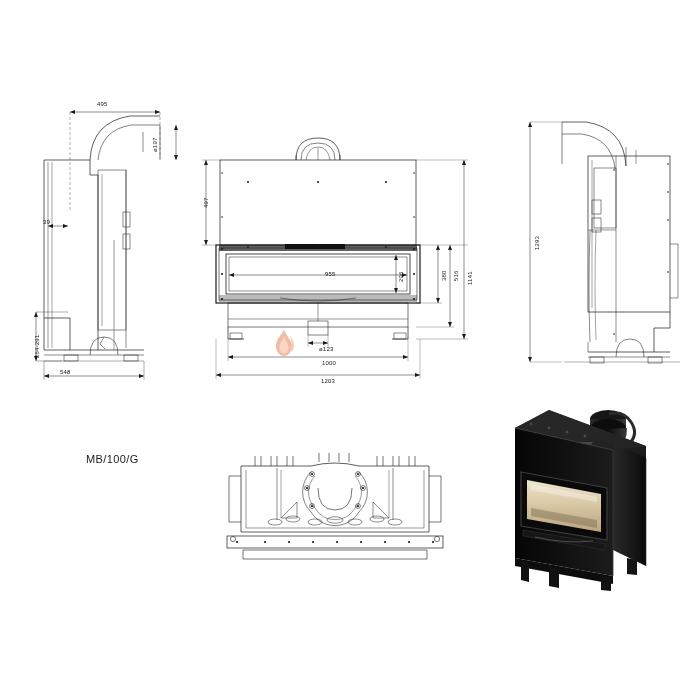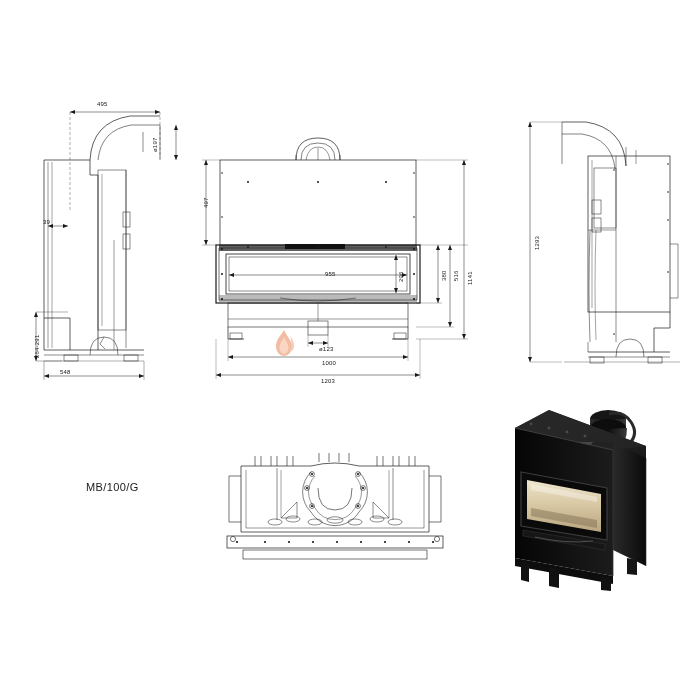--- a/index.html
+++ b/index.html
@@ -19,21 +19,20 @@
     white-space:nowrap;
     letter-spacing:.2px;
   }
   .lbl.v{transform-origin:0 0;transform:rotate(-90deg);}
   .model{
     position:absolute;
     font-size:11px;
     color:#1a1a1a;
     letter-spacing:.4px;
     white-space:nowrap;
-    margin-top:28px;
   }
   
   #wm{
     position:absolute;
     left:268px;top:328px;
     width:168px;height:38px;
     pointer-events:none;
   }
   #wm .wmtext{
     position:absolute;left:40px;top:6px;

